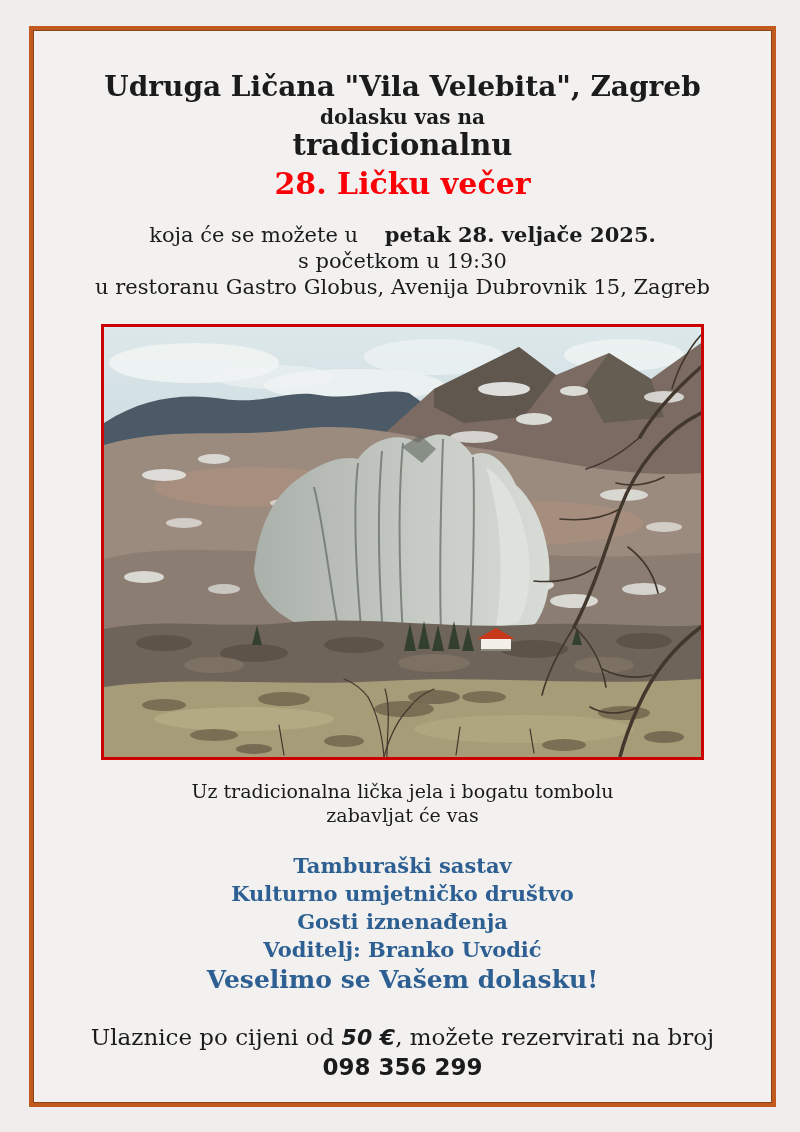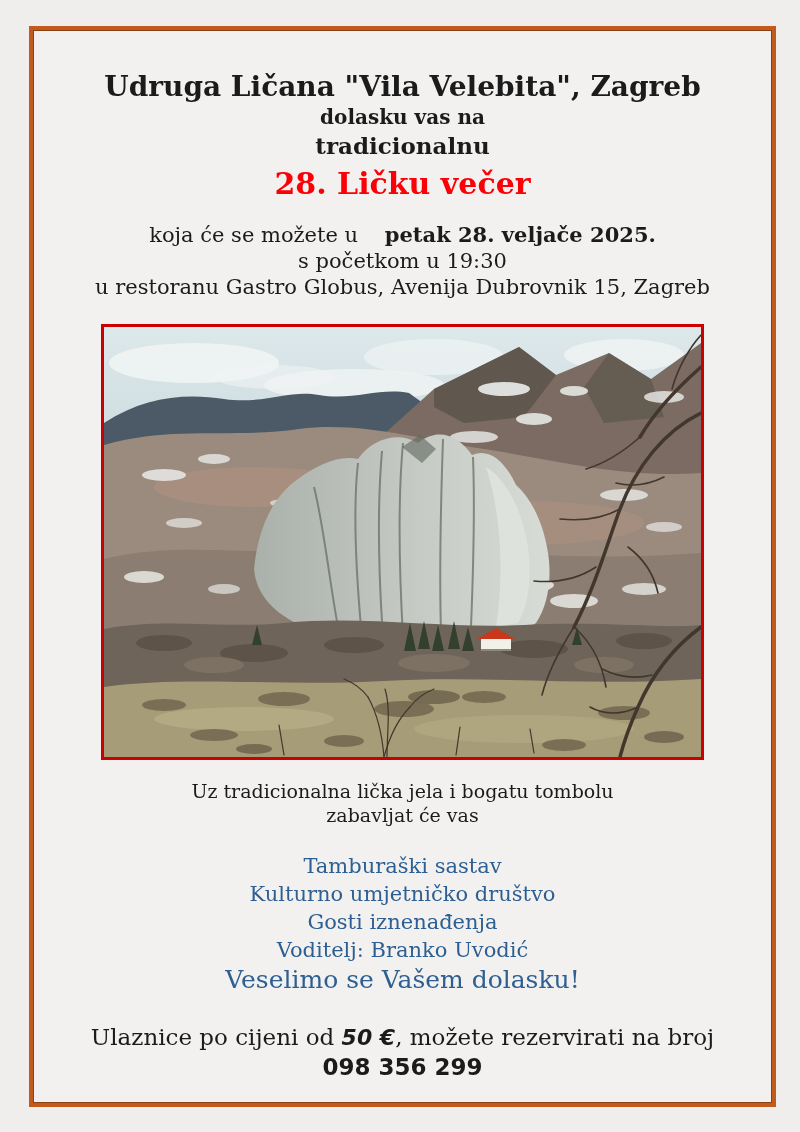--- a/index.html
+++ b/index.html
@@ -16,34 +16,34 @@
     width:739px;height:1073px;
     border:4px solid #c2591d;
     box-shadow:inset 0 0 0 1px #8a4314;
     background:#f2f1ef;
     text-align:center;
     overflow:hidden;
   }
   .header{margin-top:40px;}
   .org-line{font-size:28px;font-weight:bold;line-height:34px;margin:0;}
   .invite-line{font-size:20px;font-weight:bold;line-height:27px;margin:0;}
-  .trad-line{font-size:23px;font-weight:bold;line-height:29px;margin:0;}
+  .trad-line{font-size:29px;font-weight:bold;line-height:29px;margin:0;}
   .event-title{font-size:30px;font-weight:bold;line-height:44px;margin:2px 0 6px 0;color:#fb0006;}
   .details{margin-top:16px;font-size:21px;line-height:26px;}
   .details b{font-weight:bold;margin-left:20px;}
   .photo-wrap{
     margin:24px auto 0 auto;
     width:597px;height:430px;
     border:3px solid #cc0000;
     background:#cfdde2;
     font-size:0;
   }
   .photo-wrap svg{width:100%;height:100%;}
   .intro{margin-top:19px;font-size:19px;line-height:24px;}
-  .program{margin-top:25px;color:#2d5f92;font-weight:normal;}
+  .program{margin-top:25px;color:#2d5f92;font-weight:bold;}
   .program-item{font-size:21px;line-height:28px;}
   .program-closing{font-size:25px;line-height:32px;}
   .tickets{margin-top:27px;font-size:23px;line-height:29px;}
   .sans-bold{font-family:"DejaVu Sans","Liberation Sans",sans-serif;font-weight:bold;font-size:22px;font-style:italic;}
   .phone{font-family:"DejaVu Sans","Liberation Sans",sans-serif;font-weight:bold;font-size:23px;line-height:30px;}
 </style>
 </head>
 <body>
 
 <div class="frame">

